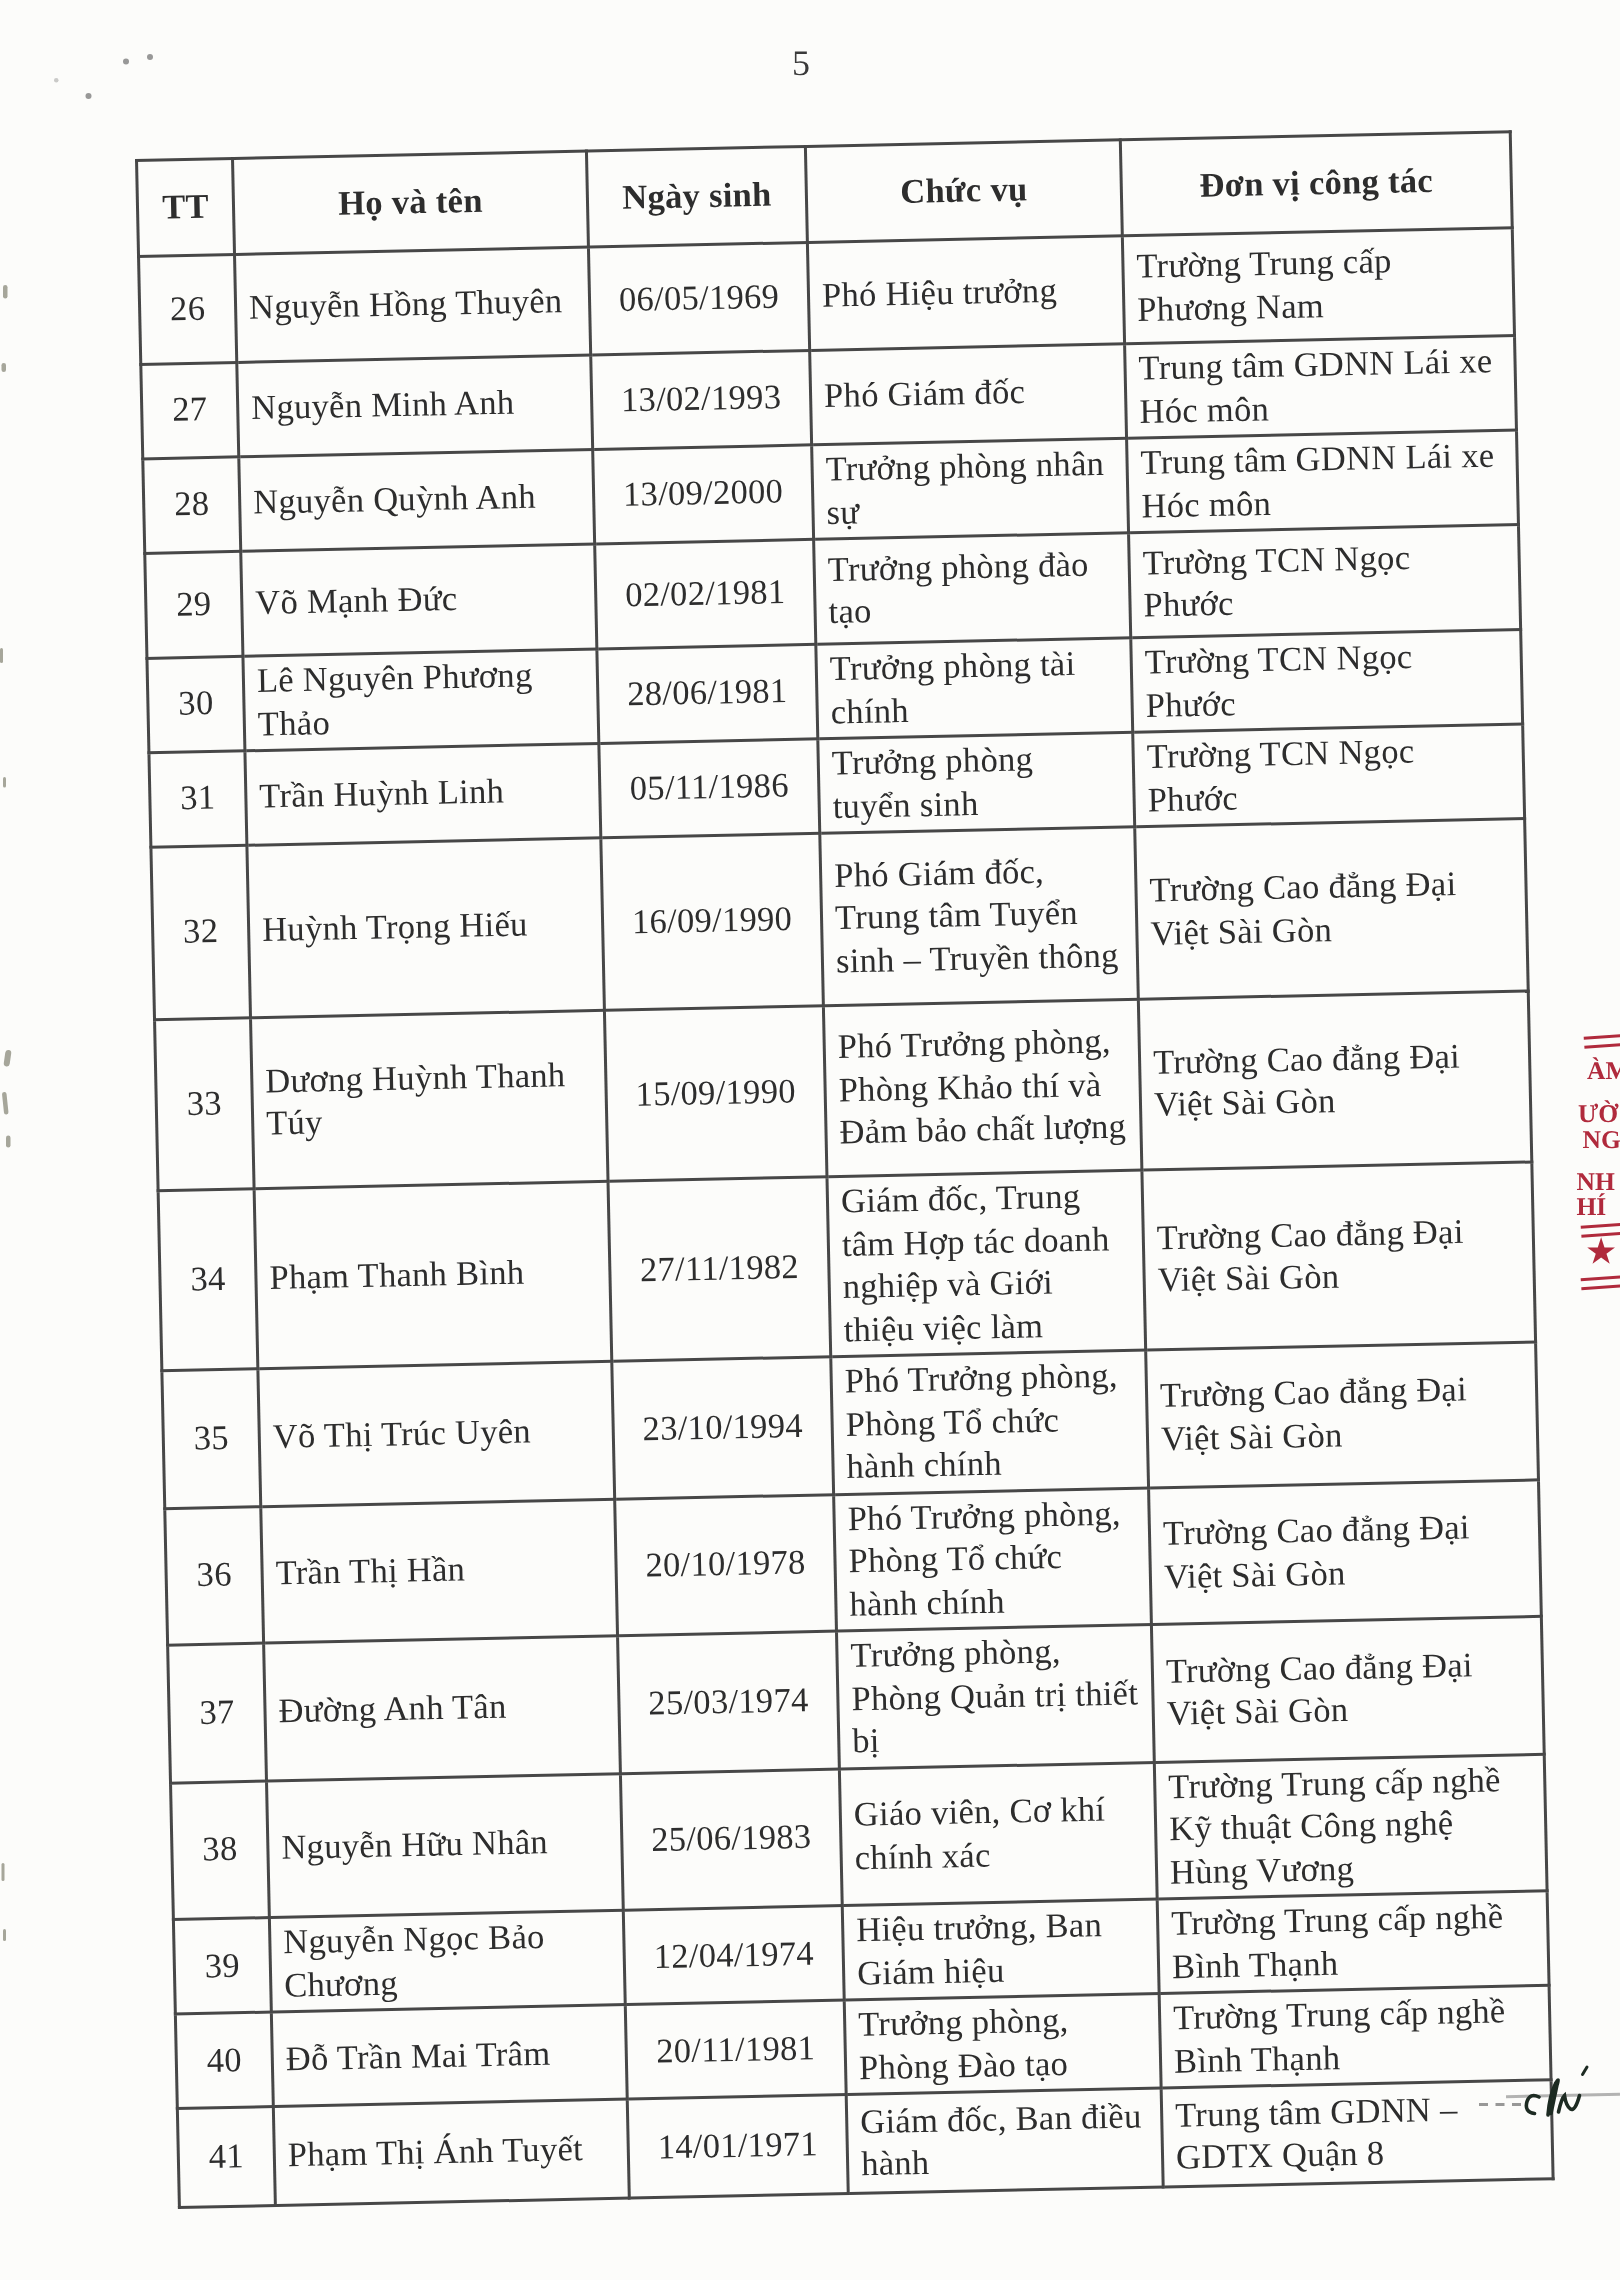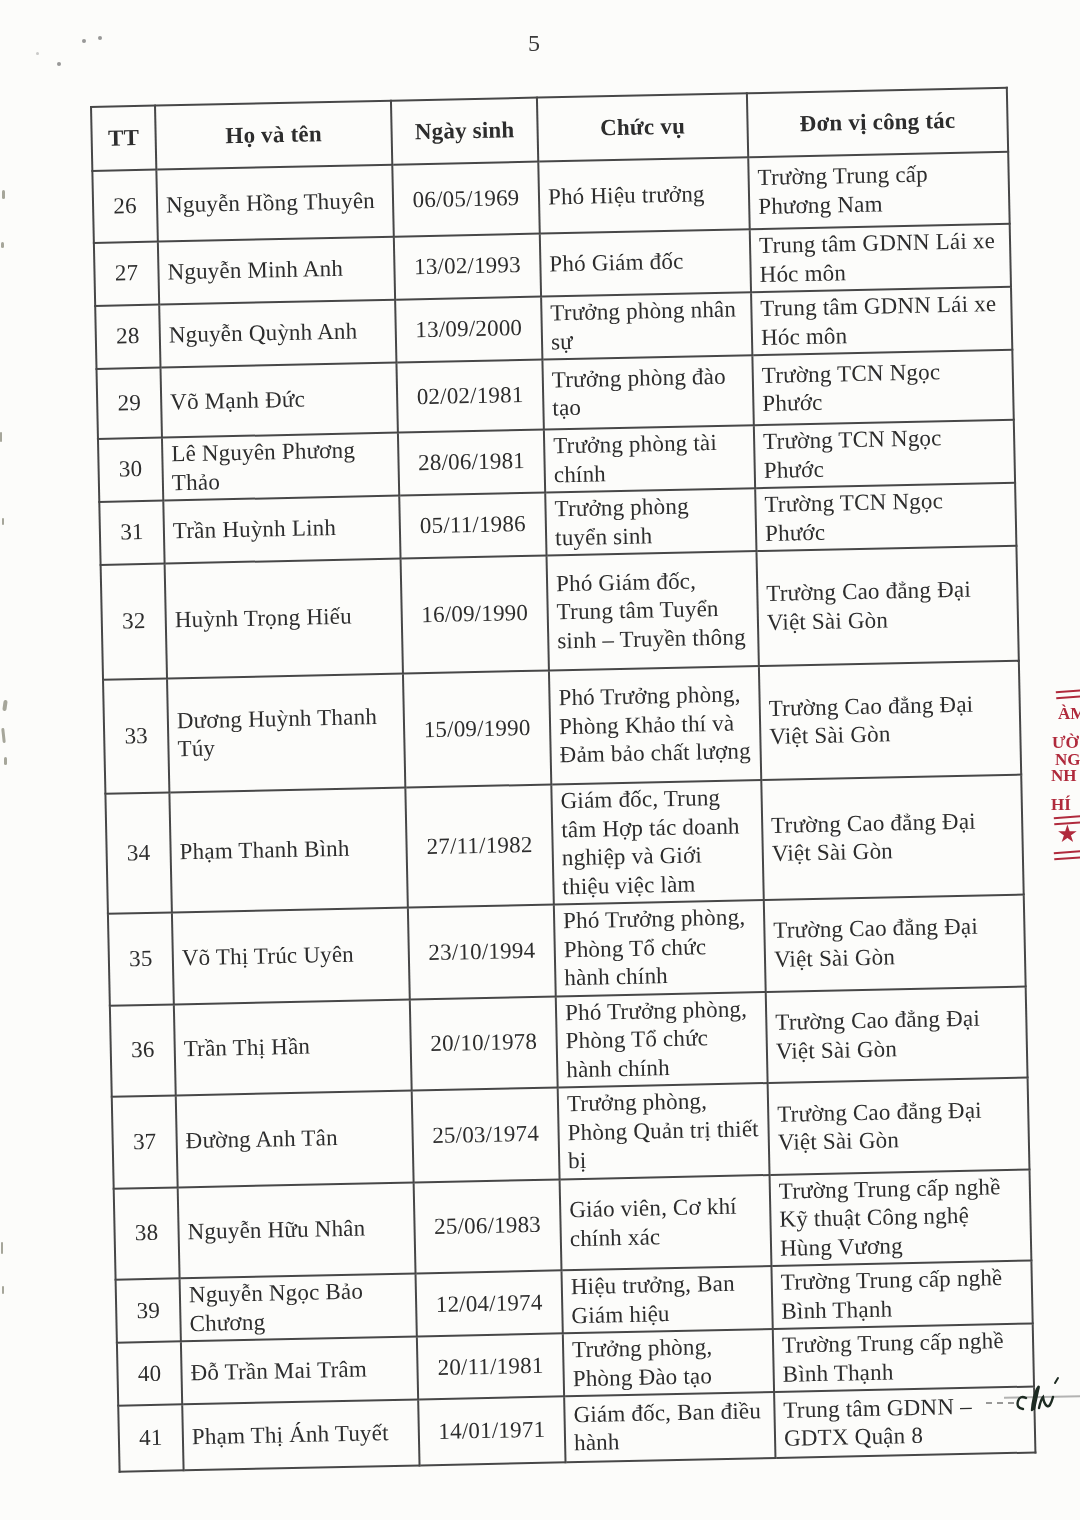--- a/index.html
+++ b/index.html
@@ -77,21 +77,21 @@
   .stamp .rule{
     border-top:2px solid #b02a3c;
     border-bottom:2px solid #b02a3c;
     height:4px;width:34px;
     transform:rotate(-4deg);
   }
   .stamp .frag{position:absolute;left:4px;}
   .stamp .f0{top:19px;left:8px;}
   .stamp .f1{top:48px;left:2px;}
   .stamp .f2{top:65px;left:5px;}
-  .stamp .f3{top:81px;left:1px;text-align:right;}
+  .stamp .f3{top:93px;left:1px;text-align:right;}
   .stamp .f4{top:110px;left:1px;}
   .stamp .rule.r1{position:absolute;top:4px;left:6px;}
   .stamp .rule.r2{position:absolute;top:130px;left:4px;}
   .stamp .star{position:absolute;top:138px;left:8px;font-size:21px;}
   .stamp .rule.r3{position:absolute;top:165px;left:4px;}
 
   
   .handwriting{position:absolute;left:985px;top:1363px;}
 
   

